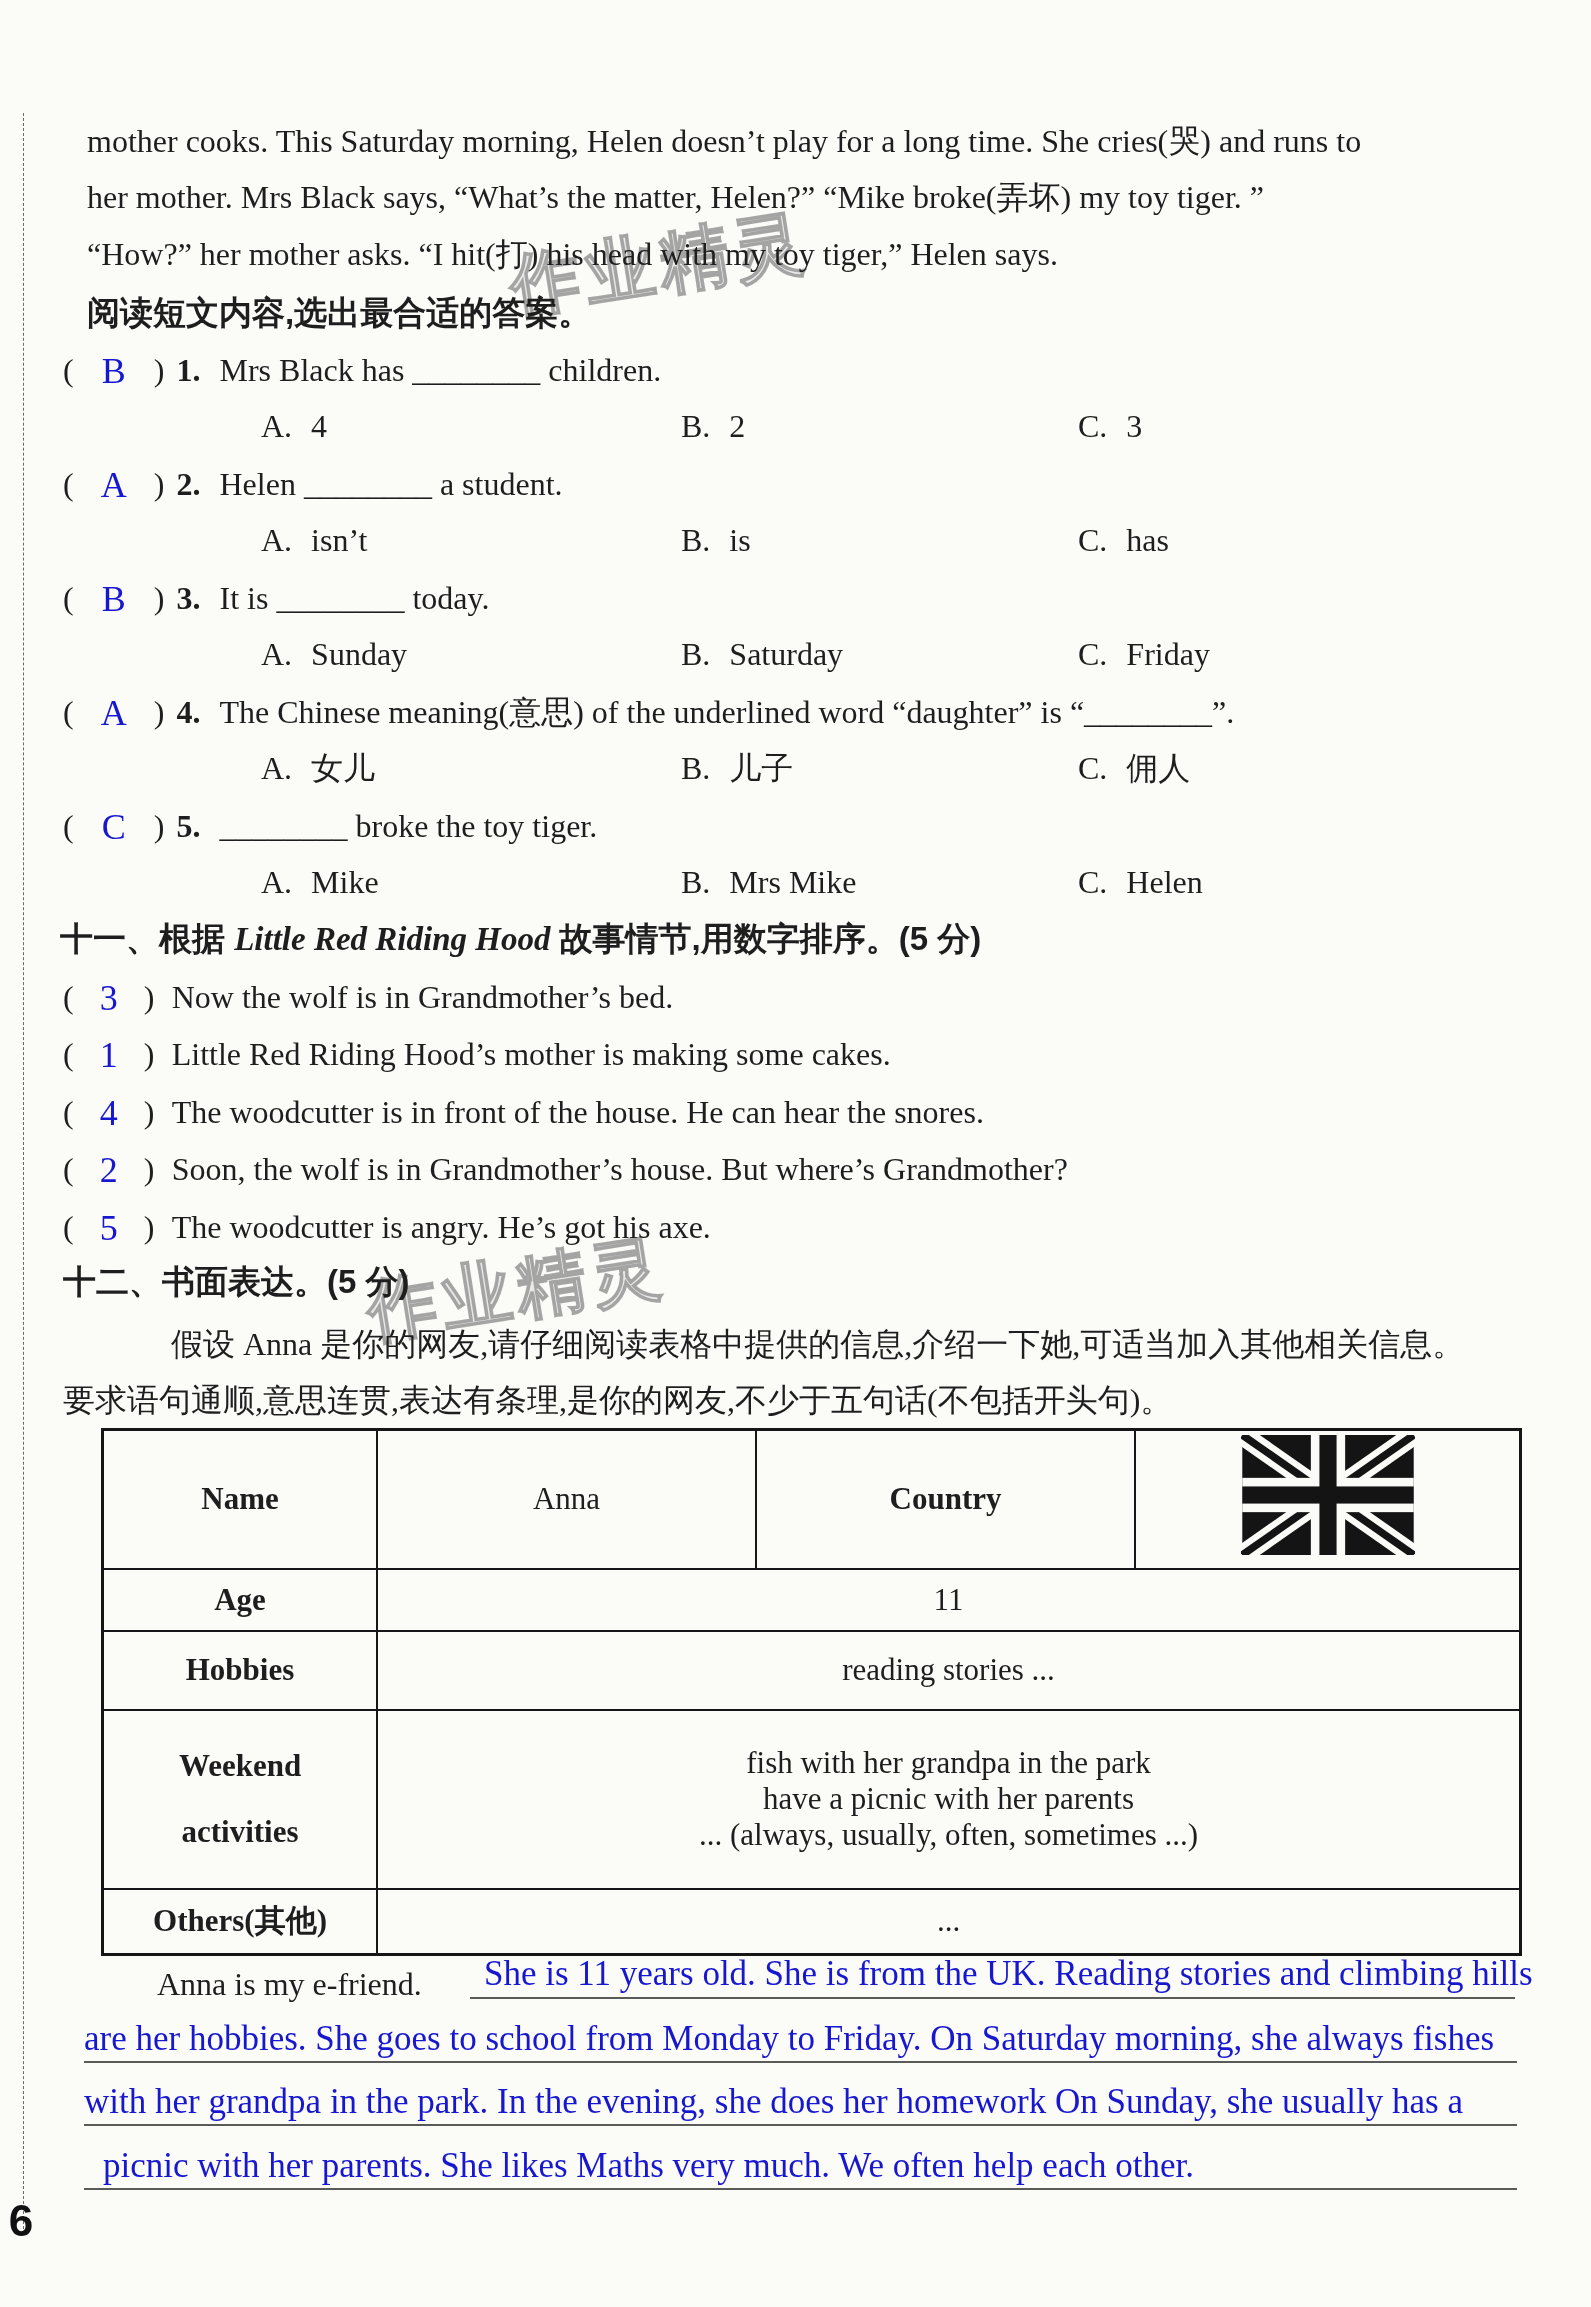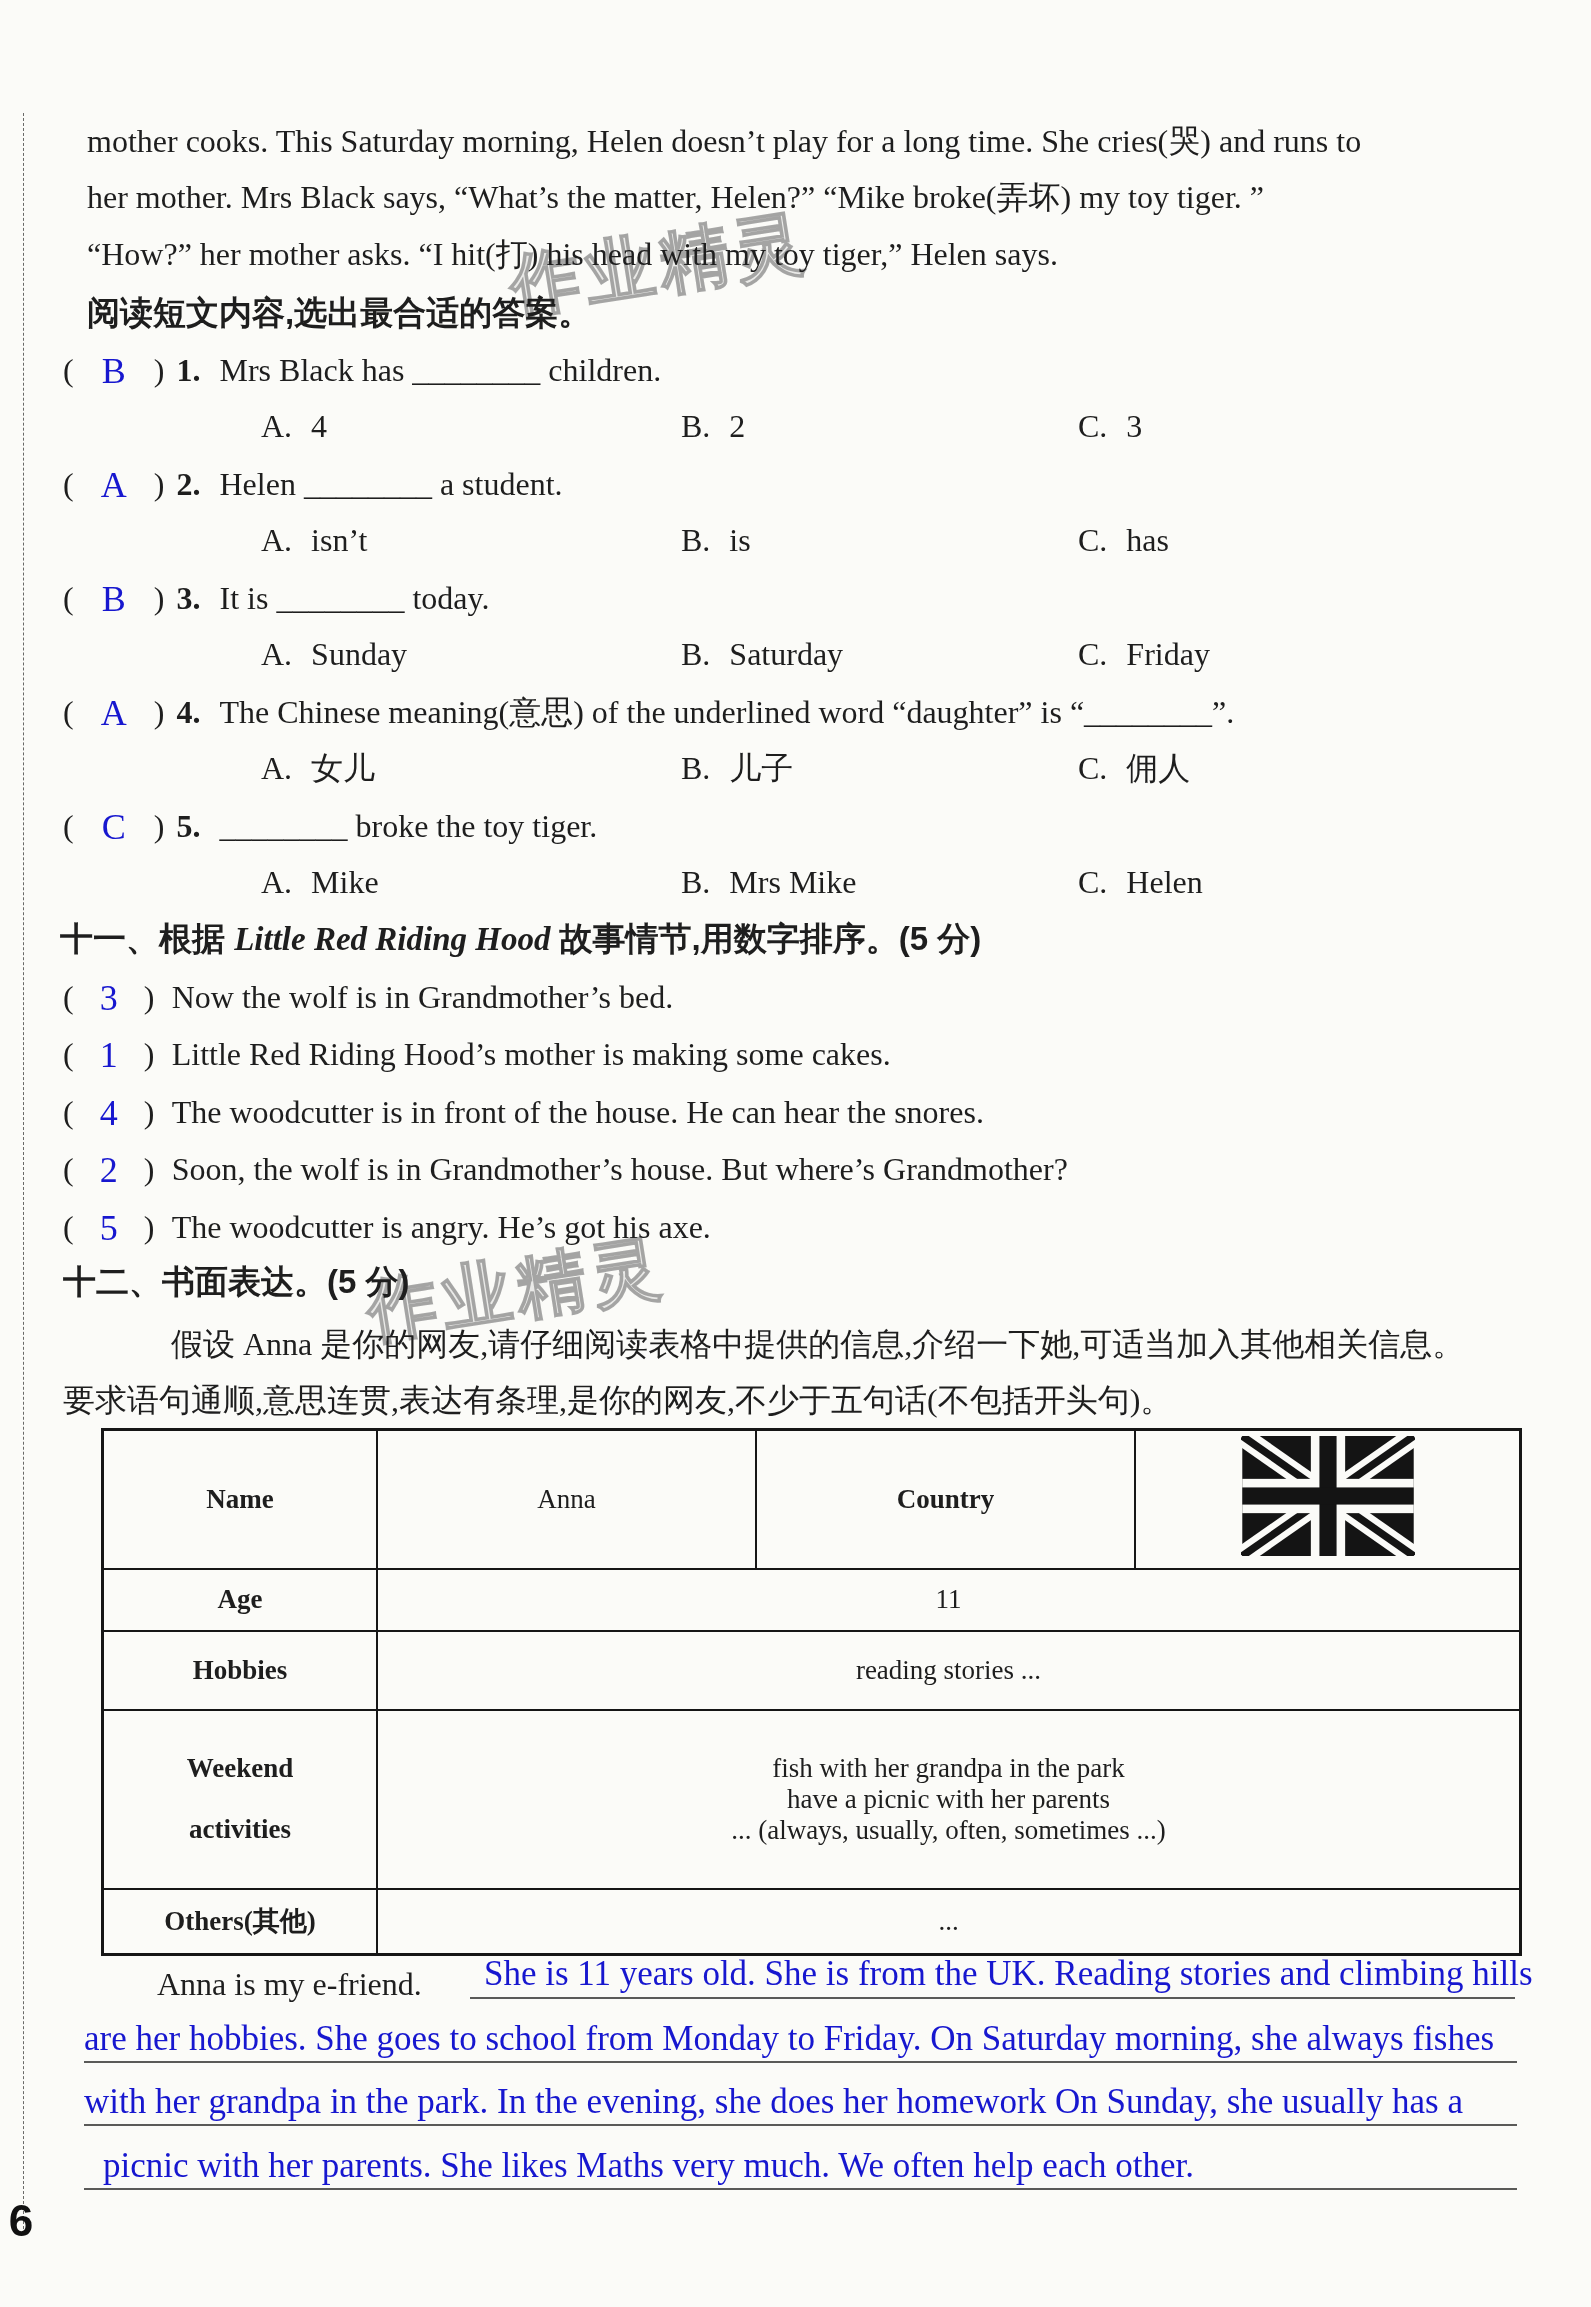--- a/index.html
+++ b/index.html
@@ -25,21 +25,21 @@
   .optA{left:198px}.optB{left:618px}.optC{left:1015px}
   .otext{margin-left:19px;}
   .seq .ans{width:70px;}
   .seqtext{margin-left:17.4px;}
   .intro{left:63px;}
   .indent{left:171px;}
   table.info{
     position:absolute;left:101px;top:1428px;
     width:1421px;border-collapse:collapse;
     border:3.5px solid #161616;
-    font-size:27px;
+    font-size:31px;
   }
   table.info td{border:2.6px solid #161616;text-align:center;vertical-align:middle;padding:0;}
   .blabel{font-weight:700;}
   .wkcell{display:flex;flex-direction:column;justify-content:space-around;height:100%;}
   .underlineX{position:absolute;border-bottom:2.6px solid #5a5a58;height:0;}
   .blue{position:absolute;color:#1717cf;font-size:35px;white-space:nowrap;line-height:1.1;}
   .lead{position:absolute;font-size:32px;white-space:nowrap;}
   .wm{
     position:absolute;
     font-family:"Liberation Sans","DejaVu Sans",sans-serif;

